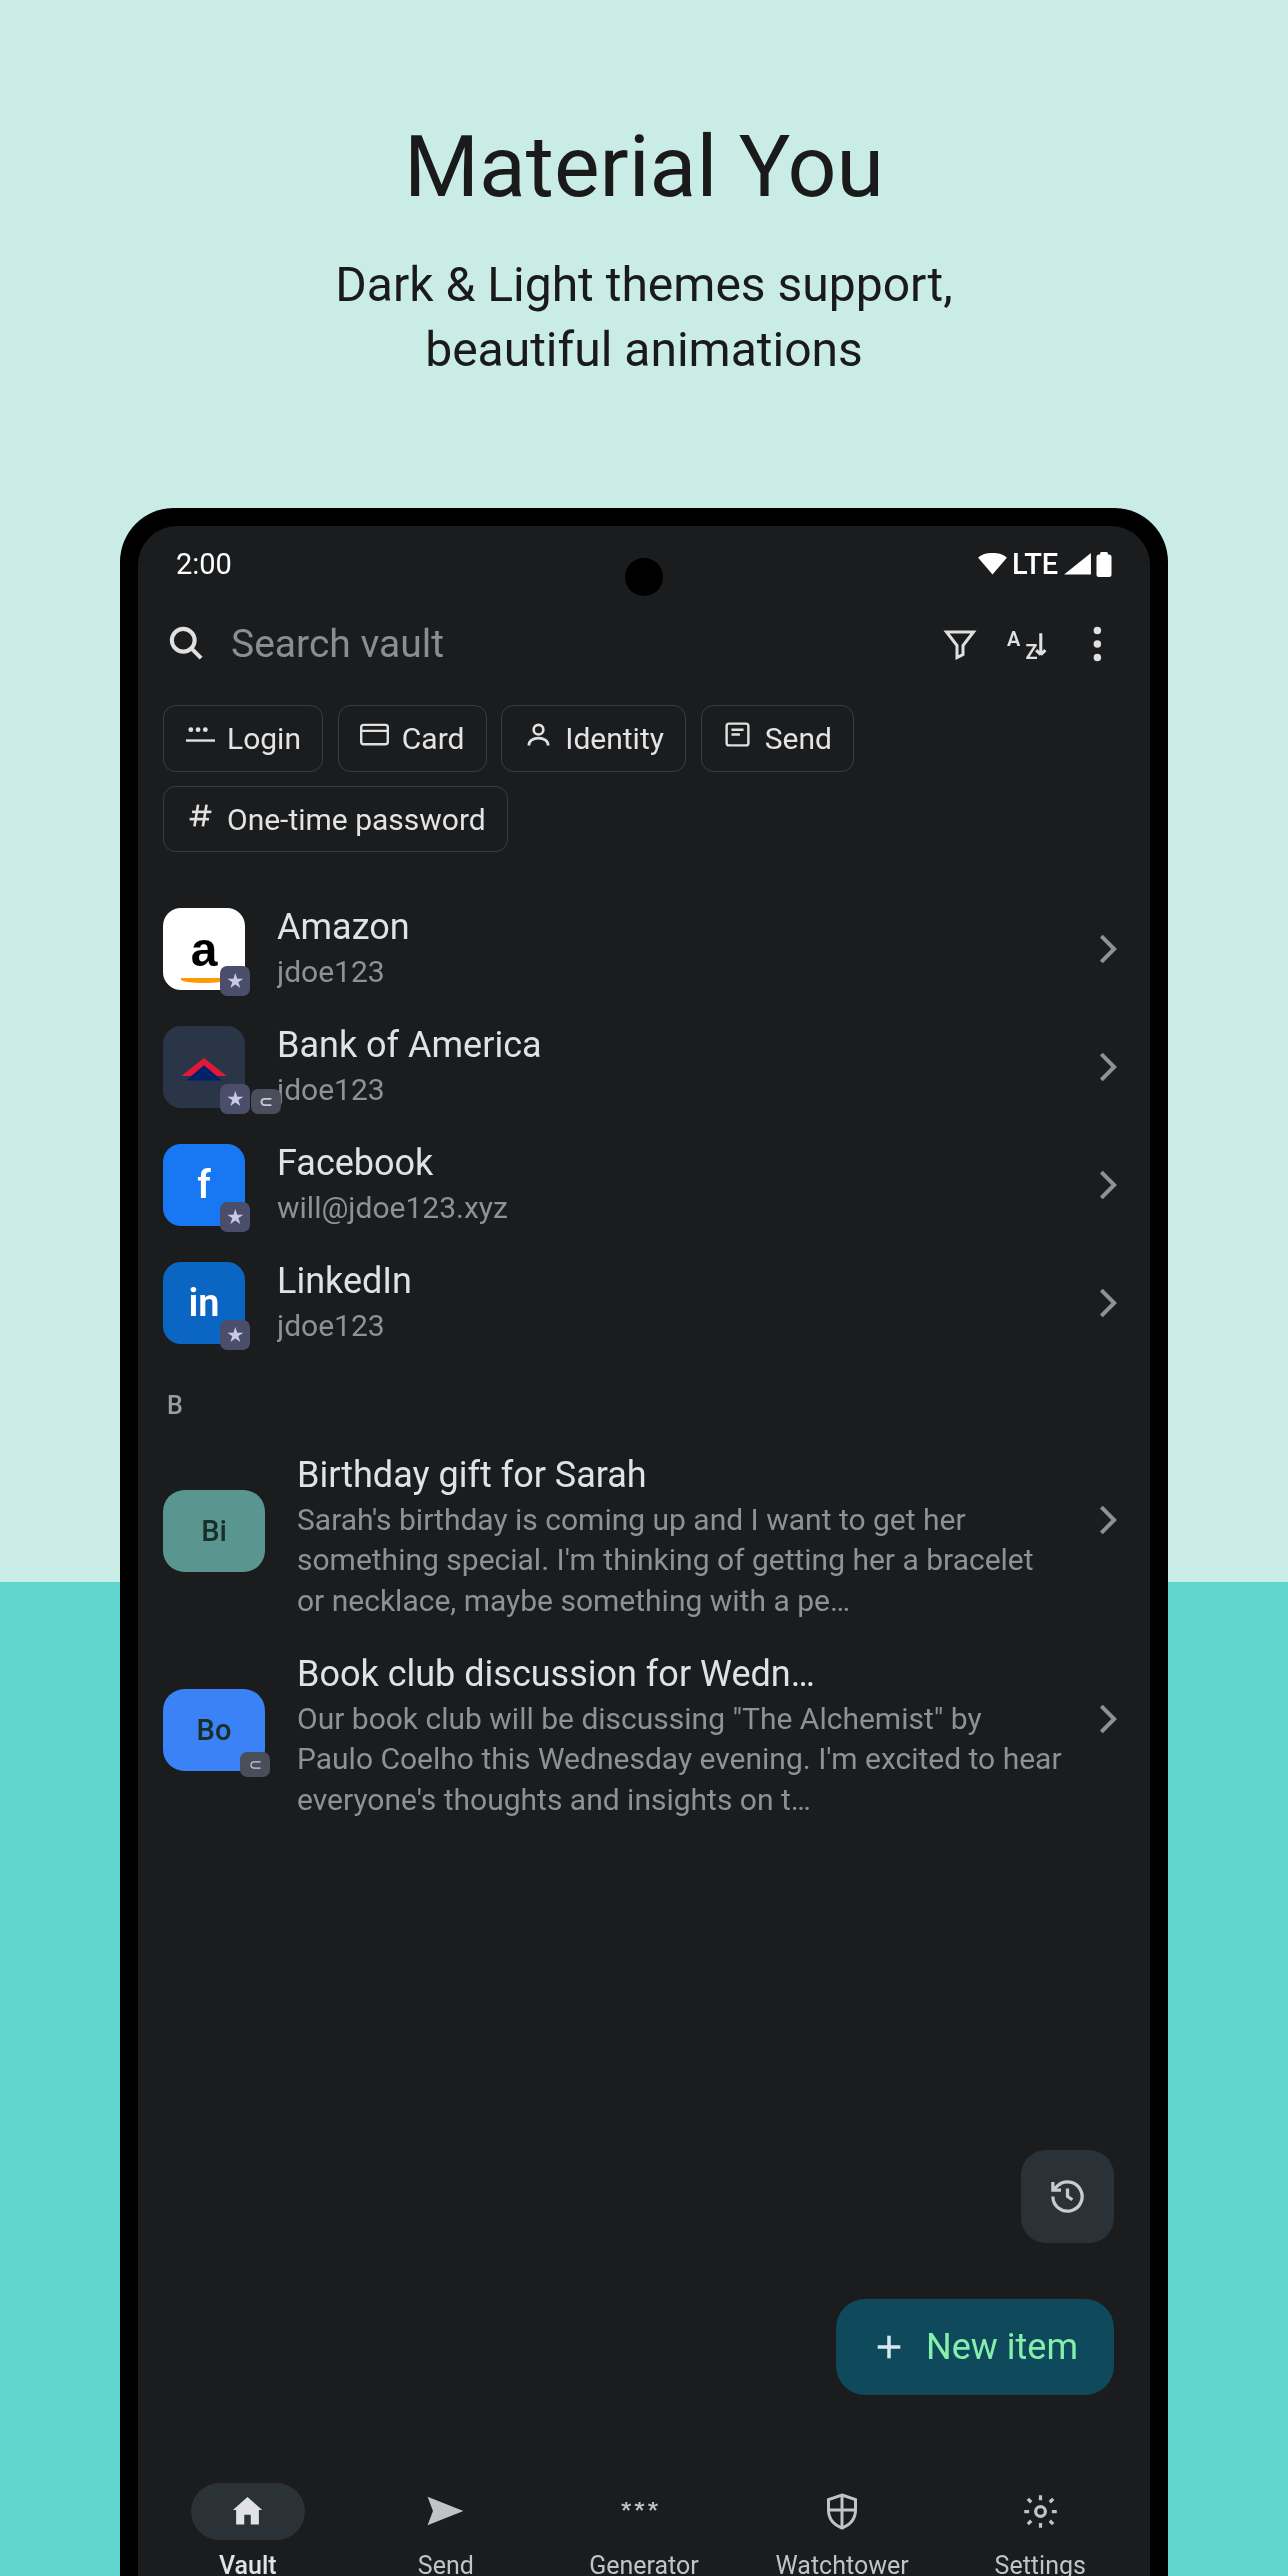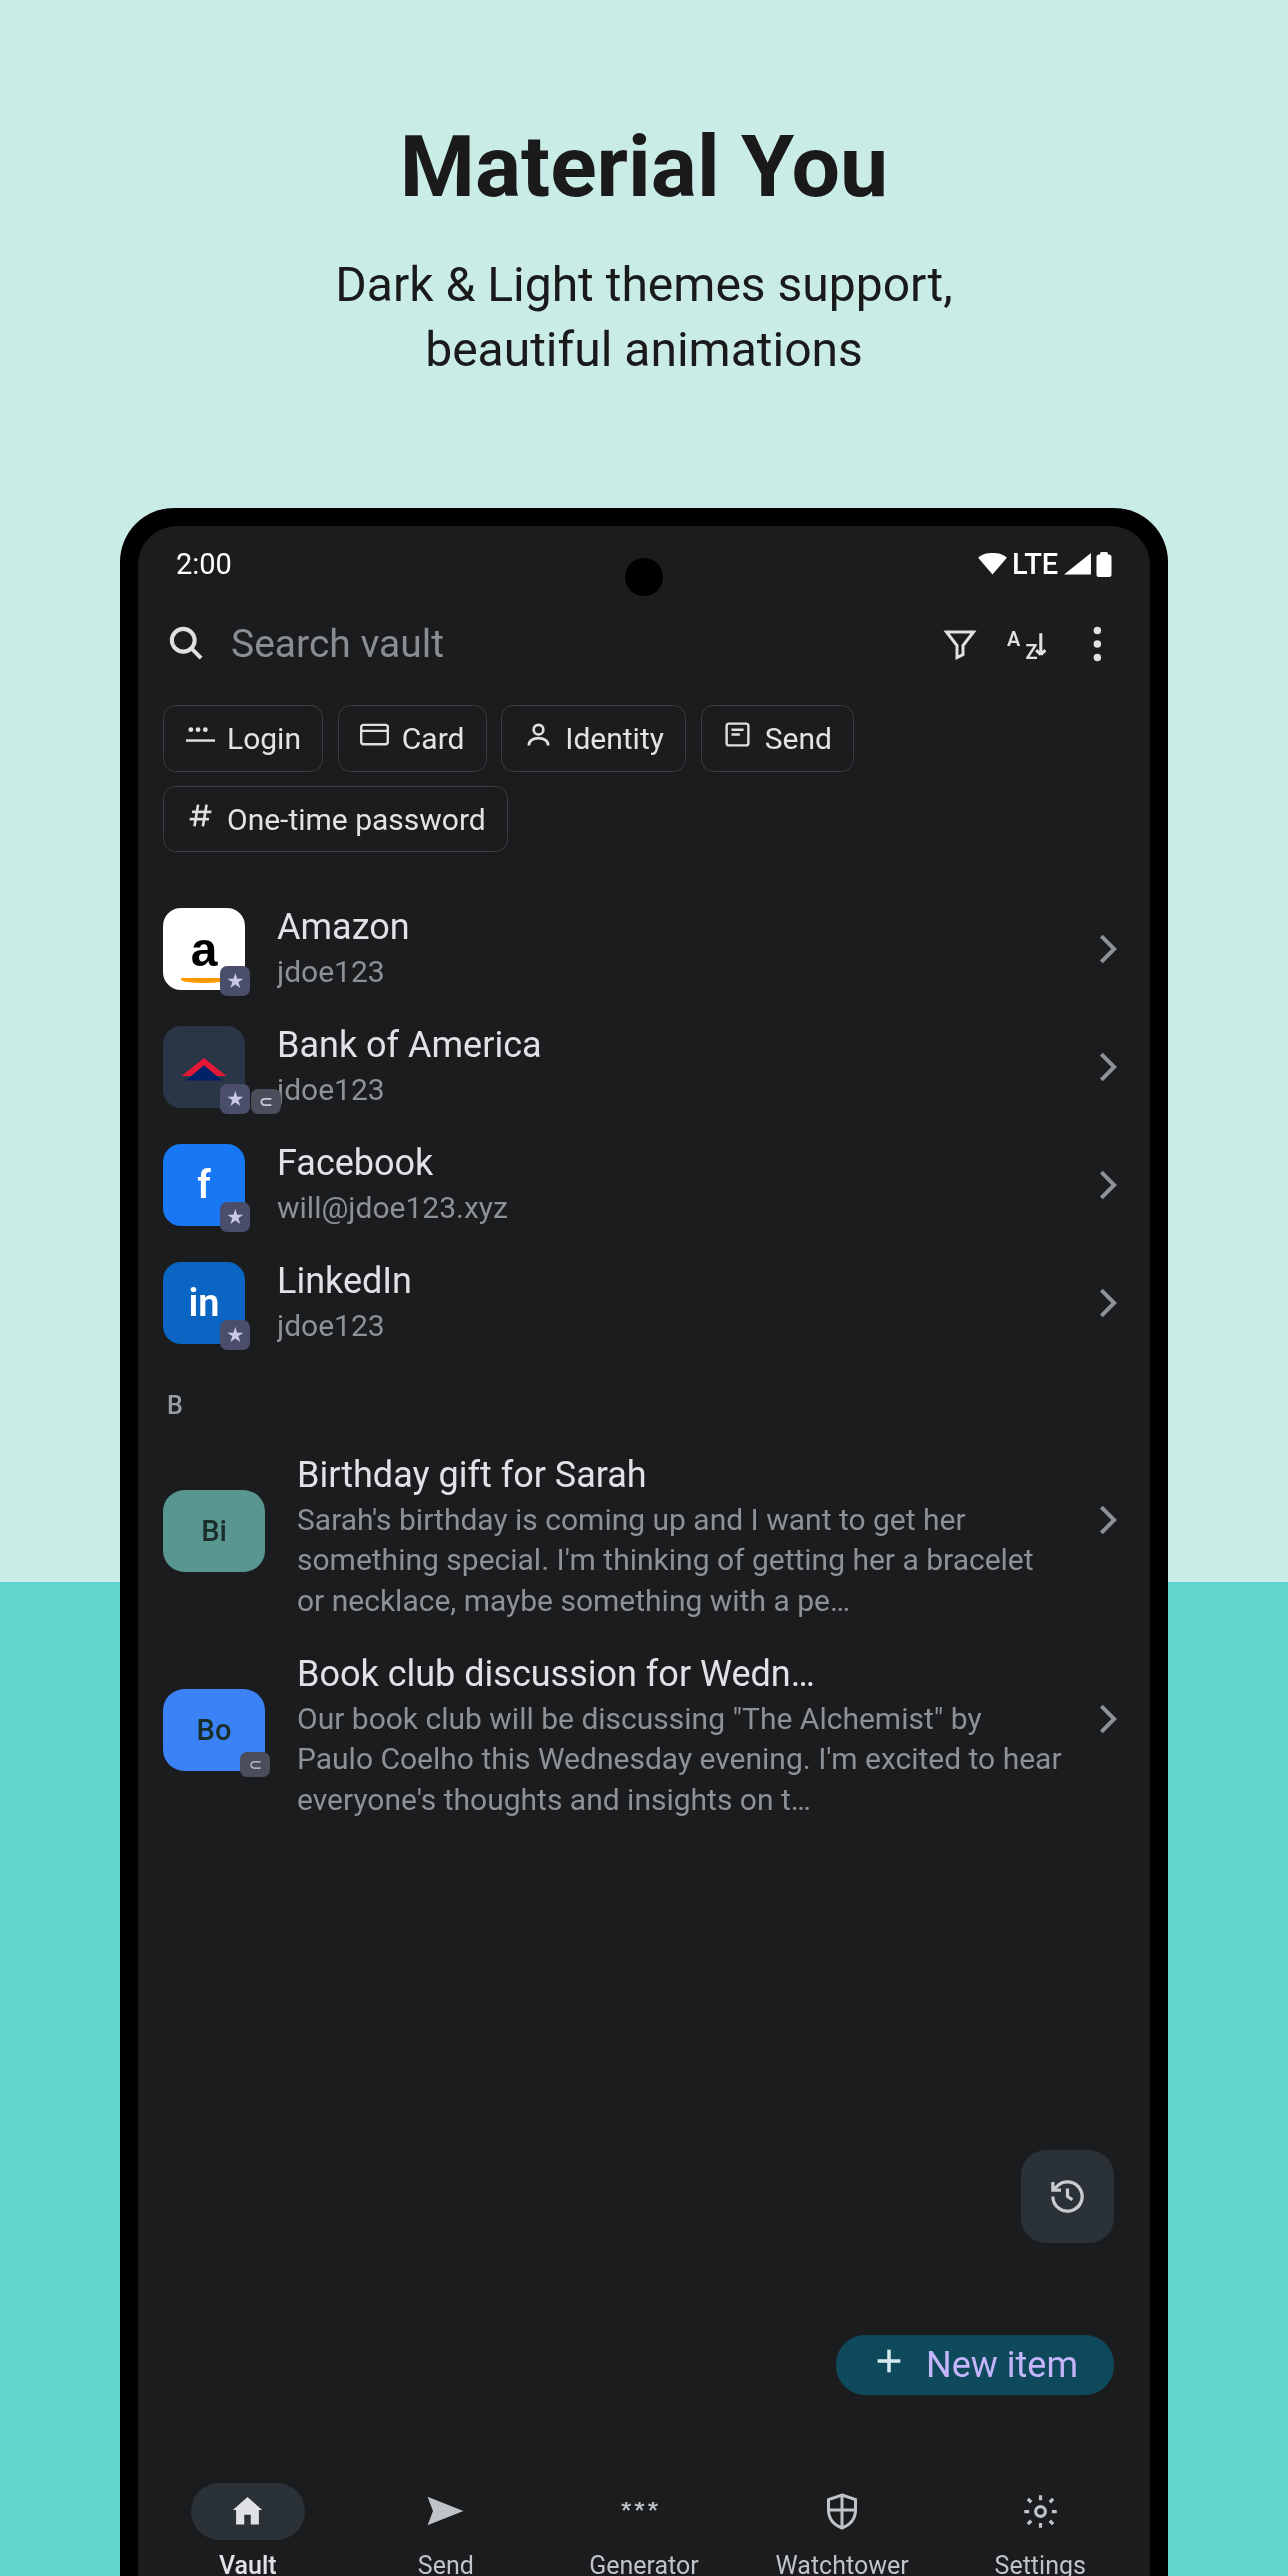--- a/index.html
+++ b/index.html
@@ -8,21 +8,21 @@
   min-height: 2576px;
   width: 1288px;
   font-family: -apple-system, BlinkMacSystemFont, 'Segoe UI', Roboto, sans-serif;
   display: flex;
   flex-direction: column;
   align-items: center;
   padding-top: 116px;
 }
 .hero-title {
   font-size: 86px;
-  font-weight: 700;
+  font-weight: 400;
   color: #1a1a1a;
   margin-bottom: 36px;
 }
 .hero-subtitle {
   font-size: 48px;
   font-weight: 400;
   color: #1a1a1a;
   text-align: center;
   line-height: 1.35;
   margin-bottom: 125px;
@@ -163,25 +163,26 @@
   color: #1a2e2a;
   flex-shrink: 0;
   position: relative;
 }
 .fab {
   position: absolute;
   right: 36px;
   bottom: 224px;
   background: #0e4a5c;
   border-radius: 29px;
-  padding: 9px 36px;
-  display: flex;
+  padding: 27px 36px;
+  display: flex;
+  align-items: center;
   gap: 19.7px;
   font-size: 36px;
-  color: #c4b5fd;
+  color: #86efac;
   z-index: 5;
 }
 .history-fab {
   position: absolute;
   right: 36px;
   bottom: 376px;
   width: 93px;
   height: 93px;
   background: #2a3238;
   border-radius: 25px;

